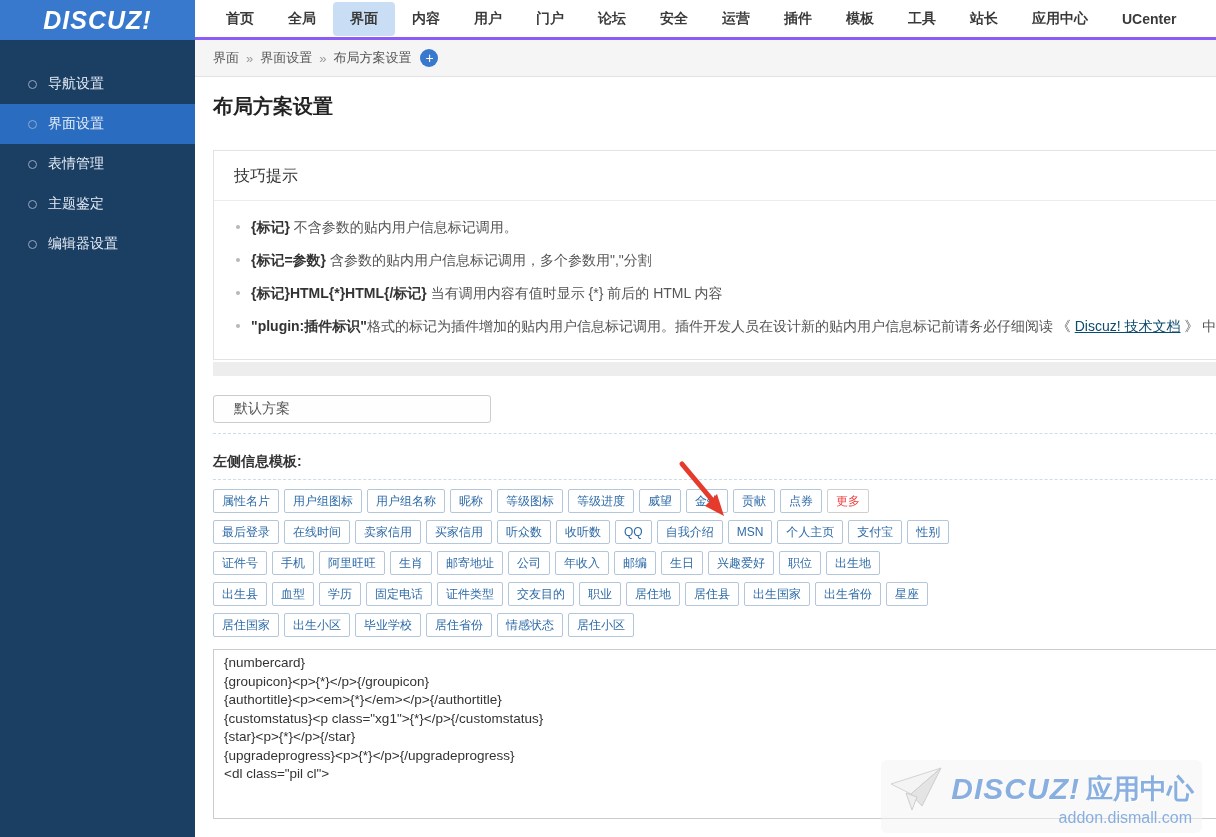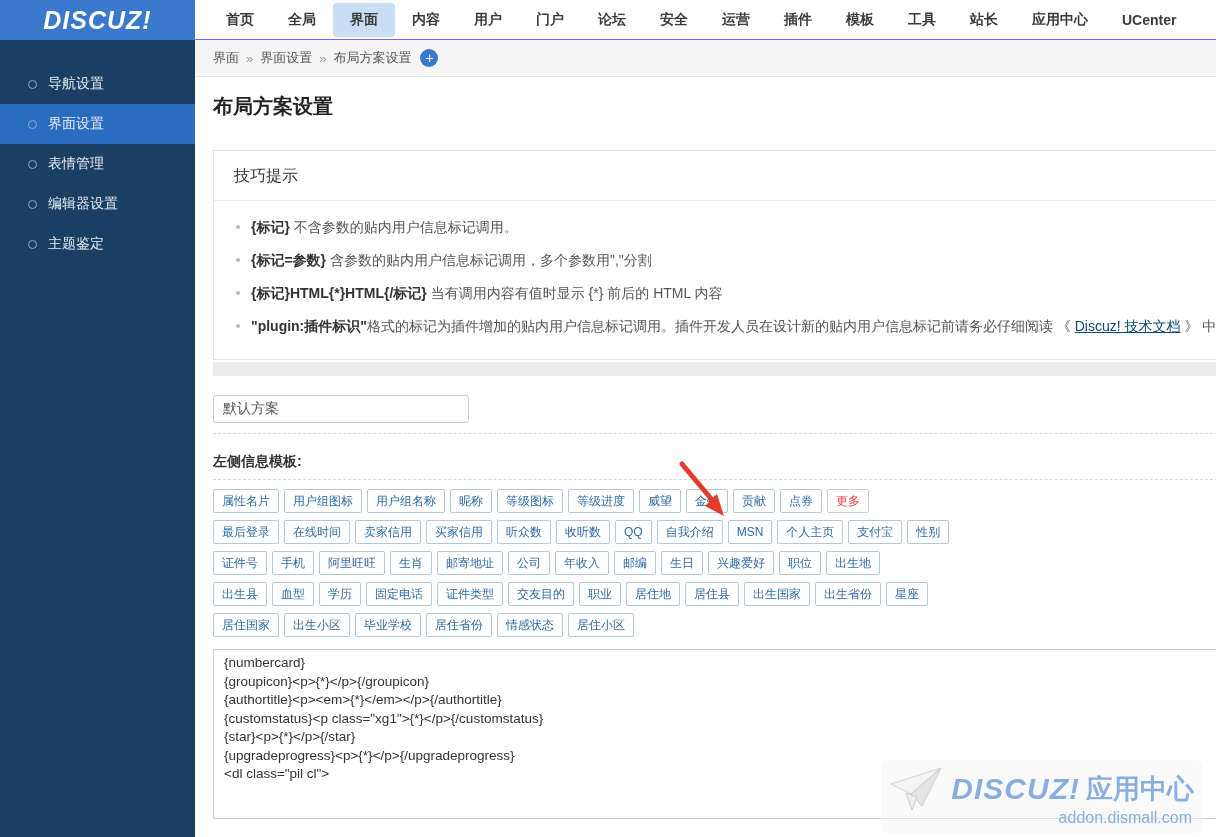--- a/index.html
+++ b/index.html
@@ -4,21 +4,21 @@
 <style>
   html,body{margin:0;padding:0;}
   body{
     width:1216px;height:837px;overflow:hidden;position:relative;
     font-family:"Liberation Sans","DejaVu Sans",sans-serif;background:#fff;
   }
   
   .header{position:absolute;left:0;top:0;right:0;height:40px;display:flex;z-index:5;}
   .logo{width:195px;height:40px;background:#3878cd;color:#fff;display:flex;align-items:center;justify-content:center;
         font-size:25px;font-weight:bold;font-style:italic;letter-spacing:1px;}
-  .topnav{flex:1;display:flex;align-items:center;background:#fff;border-bottom:1px solid #8b5cf6;padding-left:14px;}
+  .topnav{flex:1;display:flex;align-items:center;background:#fff;border-bottom:3px solid #8b5cf6;padding-left:14px;}
   .nav-item{padding:8px 17px;font-size:14px;font-weight:bold;color:#3a3a3a;border-radius:4px;cursor:pointer;white-space:nowrap;}
   .nav-item.active{background:#c9def5;}
   
   .sidebar{position:absolute;left:0;top:40px;bottom:0;width:195px;background:#1b3e63;padding-top:24px;box-sizing:border-box;}
   .side-item{height:40px;display:flex;align-items:center;padding-left:28px;color:#e4ebf4;font-size:14px;gap:11px;cursor:pointer;}
   .side-item.active{background:#2a6cc0;}
   .side-dot{width:7px;height:7px;border:1px solid #93a9c4;border-radius:50%;flex:0 0 auto;}
   
   .crumbbar{position:absolute;left:195px;top:40px;right:0;height:36px;background:#f5f5f5;border-bottom:1px solid #e2e2e2;
             display:flex;align-items:center;padding-left:18px;font-size:13px;color:#555;}
@@ -34,21 +34,21 @@
   .tips-list{margin:0;padding:10px 0 16px 22px;list-style:none;}
   .tips-list li{line-height:33px;font-size:14px;color:#555;white-space:nowrap;overflow:hidden;}
   .tips-list li::before{content:"";display:inline-block;width:4px;height:4px;background:#b8b8b8;border-radius:50%;
                         margin-right:11px;vertical-align:3px;}
   .tips-list b{color:#333;}
   .doc-link{color:#0c4a6e;text-decoration:underline;cursor:pointer;}
   .gray-strip{width:1060px;height:14px;background:#ededed;margin-top:2px;}
   .form-label{margin-top:24px;font-size:14px;font-weight:bold;color:#333;}
   .form-label.second{margin-top:19px;}
   .name-input{margin-top:19px;display:block;width:236px;height:26px;border:1px solid #ccc;border-radius:3px;
-              padding:0 9px;font-size:14px;color:#555;background:#fefefe;font-family:inherit;outline:none;}
+              padding:0 20px;font-size:14px;color:#555;background:#fefefe;font-family:inherit;outline:none;}
   .dotted{width:1060px;border-bottom:1px dashed #cbdced;margin-top:10px;}
   .dotted.second{margin-top:8px;}
   .tag-rows{margin-top:9px;display:flex;flex-direction:column;gap:7px;}
   .tag-row{display:flex;gap:5px;}
   .tag-btn{border:1px solid #b4c7da;background:#fff;color:#2e6ba8;font-size:12px;line-height:14px;padding:4px 8px;
            border-radius:2px;cursor:pointer;font-family:inherit;white-space:nowrap;}
   .tag-btn.more{color:#ef4444;border-color:#cfcfcf;}
   .code-box{margin:12px 0 0 0;width:1060px;height:170px;border:1px solid #ccc;padding:4px 10px;box-sizing:border-box;
             font-family:"Liberation Sans","DejaVu Sans",sans-serif;font-size:13.5px;line-height:18.5px;color:#333;
             white-space:pre;overflow:hidden;background:#fff;}
@@ -94,25 +94,25 @@
     <div class="side-item active">
       <span class="side-dot"></span>
       <span>界面设置</span>
     </div>
     <div class="side-item">
       <span class="side-dot"></span>
       <span>表情管理</span>
     </div>
     <div class="side-item">
       <span class="side-dot"></span>
+      <span>主题鉴定</span>
+    </div>
+    <div class="side-item">
+      <span class="side-dot"></span>
       <span>编辑器设置</span>
-    </div>
-    <div class="side-item">
-      <span class="side-dot"></span>
-      <span>主题鉴定</span>
     </div>
   </div>
 
 <div class="crumbbar">
   <span style="display:flex;align-items:center;">
       <span class="crumb-part">界面</span>
       <span class="crumb-sep">»</span>
       <span class="crumb-part">界面设置</span>
       <span class="crumb-sep">»</span>
       <span class="crumb-part">布局方案设置</span>

